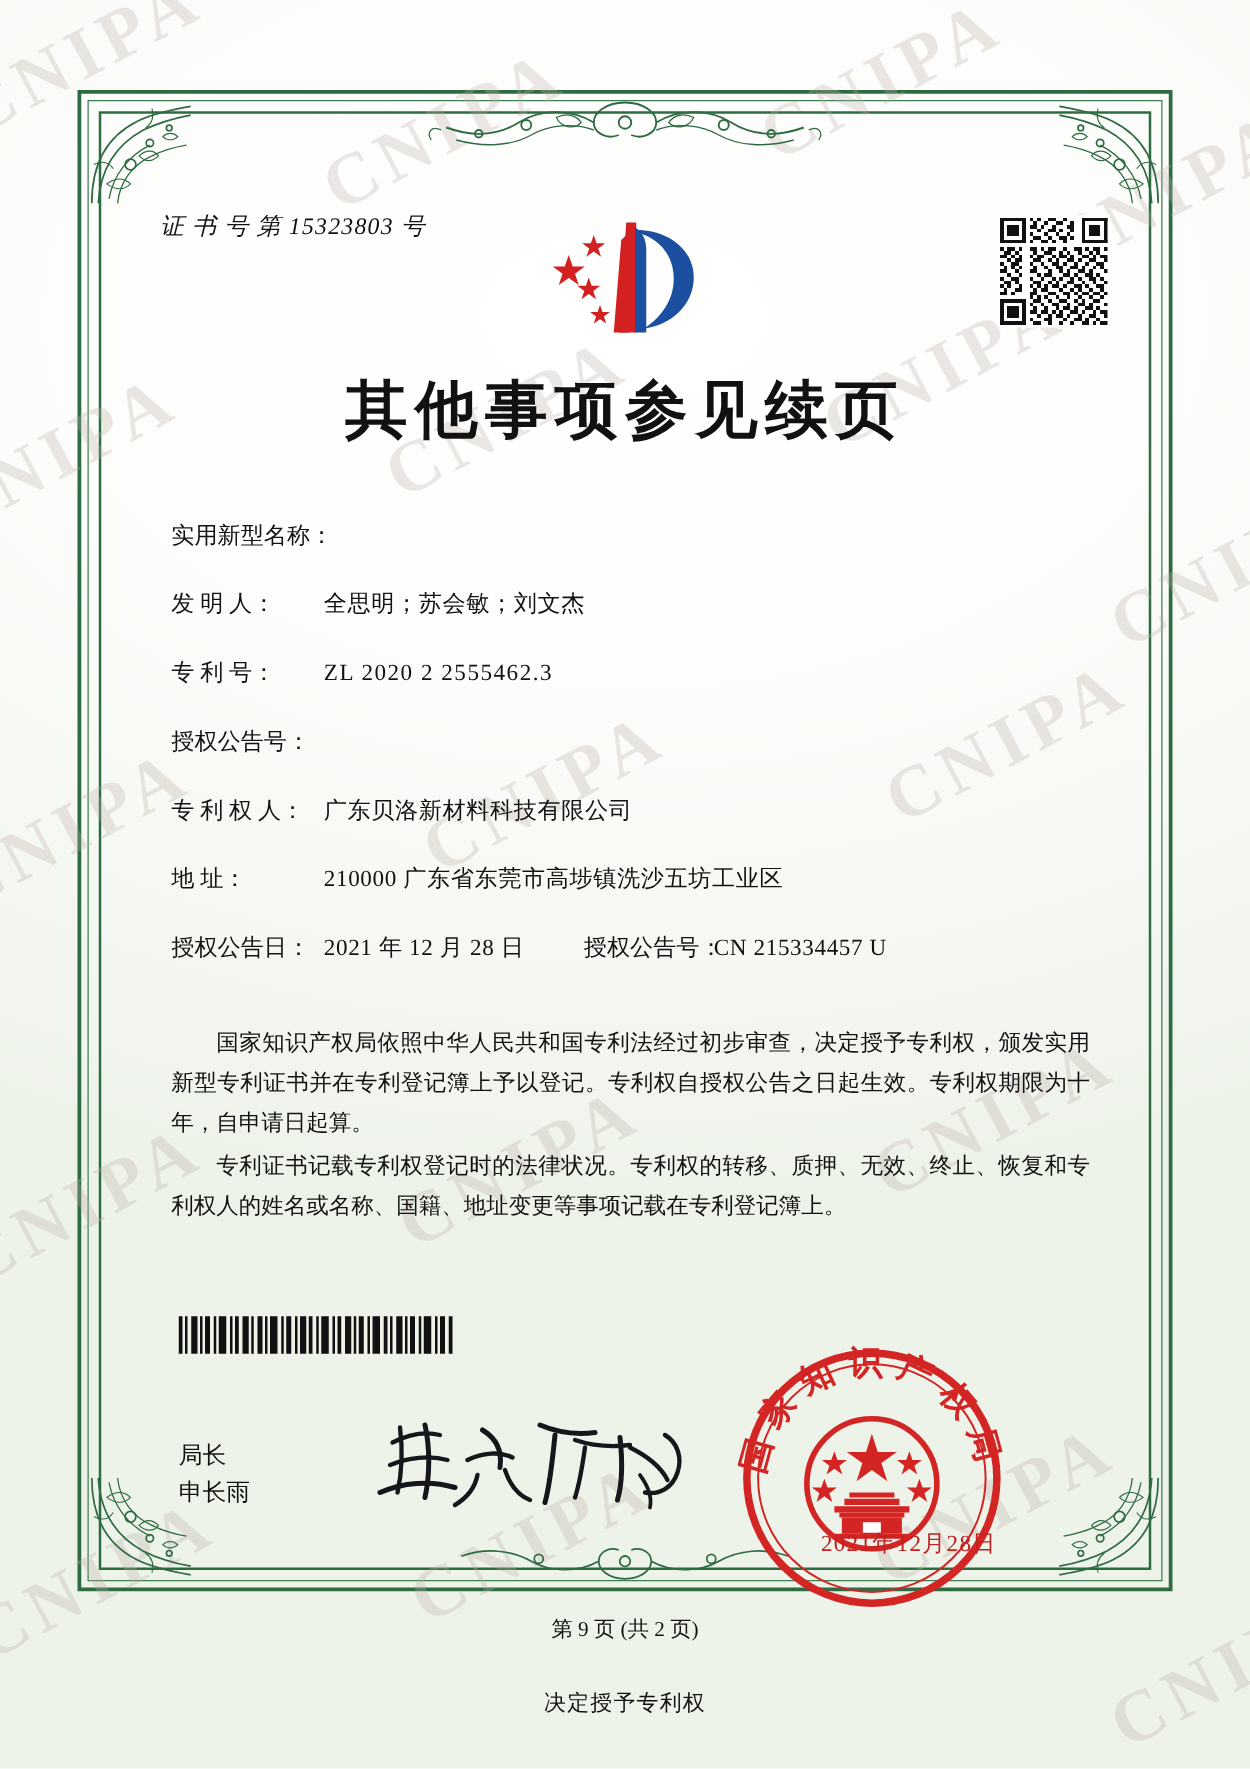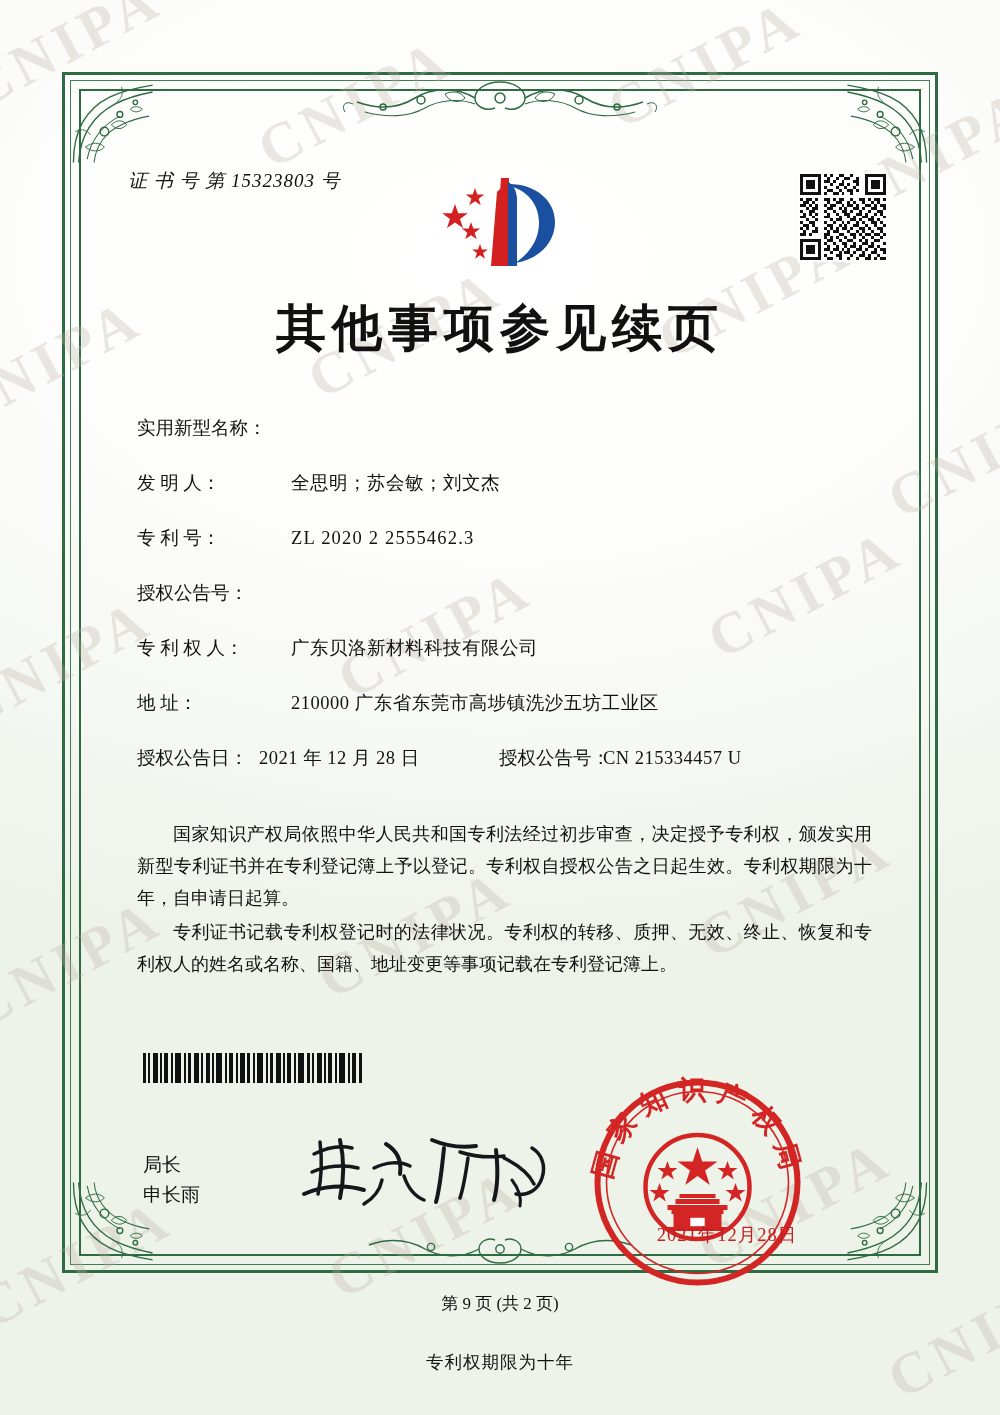--- a/index.html
+++ b/index.html
@@ -157,21 +157,20 @@
     left: 137px;
     top: 415px;
     width: 740px;
   }
   .field-row {
     display: flex;
     align-items: baseline;
     margin-bottom: 30px;
     font-size: 18.5px;
     color: #121212;
-    gap: 32px;
   }
   .f-label {
     width: 122px;
     flex: 0 0 122px;
     letter-spacing: 0;
     white-space: nowrap;
   }
   .f-value {
     flex: 1;
     letter-spacing: 0.5px;
@@ -829,15 +828,15 @@
 
       <path id="sealArcTop" d="M 22 110 A 85.5 85.5 0 0 1 193 110" fill="none"></path>
       <text font-family="'Liberation Serif', serif" font-size="27" font-weight="700" fill="#d42525" letter-spacing="10">
         <textPath href="#sealArcTop" startOffset="50%" text-anchor="middle">国家知识产权局</textPath>
       </text>
     </svg>
   </div>
   <div class="seal-date">2021年12月28日</div>
 
   <div class="page-no">第 9 页 (共 2 页)</div>
-  <div class="footer-note">专利权期限为十年</div>
+  <div class="footer-note">决定授予专利权</div>
 
 </div>
 
 </body></html>

